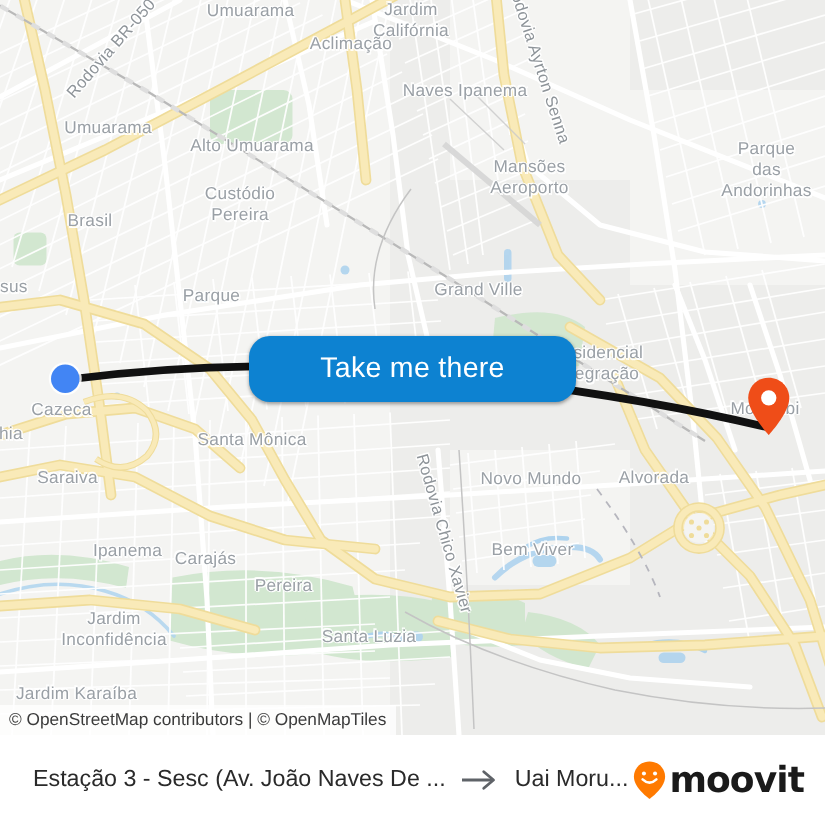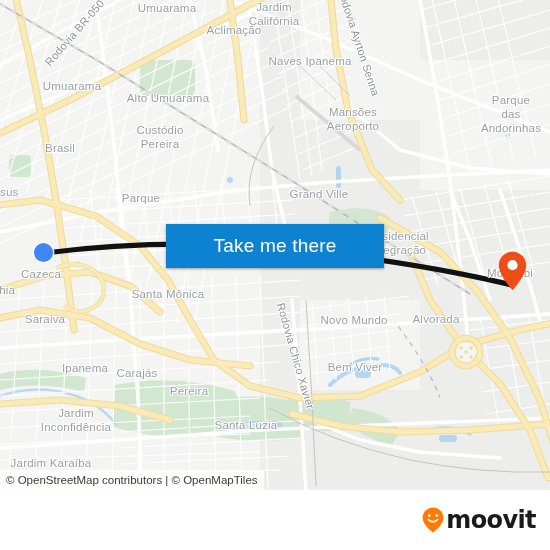--- a/index.html
+++ b/index.html
@@ -57,21 +57,21 @@
   }
   #dest-pin { position: absolute; }
 
   
   #cta {
     position: absolute;
     left: 166px; top: 224px;
     width: 218px; height: 44px;
     background: #0d82d1;
     border: none;
-    border-radius: 0;
+    border-radius: 14px;
     color: #ffffff;
     font-family: "Liberation Sans", sans-serif;
     font-size: 19px;
     letter-spacing: .2px;
     cursor: pointer;
     box-shadow: 0 1px 3px rgba(0,0,0,.22), 0 1px 2px rgba(0,0,0,.18);
     display: flex; align-items: center; justify-content: center;
   }
 
   
@@ -502,20 +502,30 @@
     <button id="cta">
       <span>Take me there</span>
     </button>
 
     <div id="attribution">
       <span>© OpenStreetMap contributors | © OpenMapTiles</span>
     </div>
   </div>
 
   <div id="footer">
+    <div id="route-summary">
+      <span id="from-label">Estação 3 - Sesc (Av. João Naves De ...</span>
+      <span id="arrow-icon">
+        <svg width="26" height="14" viewBox="0 0 26 14">
+          <line x1="1" y1="7" x2="21" y2="7" stroke="#5f6368" stroke-width="1.9"></line>
+          <polyline points="15.5,1.5 22,7 15.5,12.5" fill="none" stroke="#5f6368" stroke-width="1.9" stroke-linecap="round" stroke-linejoin="round"></polyline>
+        </svg>
+      </span>
+      <span id="to-label">Uai Moru...</span>
+    </div>
     <div id="brand-logo">
       <svg width="22" height="26" viewBox="0 0 22 26">
         <path d="M11 0.6 C5.2 0.6 0.6 5.1 0.6 10.8 C0.6 18.3 11 25.6 11 25.6 C11 25.6 21.4 18.3 21.4 10.8 C21.4 5.1 16.8 0.6 11 0.6 Z" fill="#ff7a00"></path>
         <circle cx="7.3" cy="8.6" r="1.35" fill="#ffffff"></circle>
         <circle cx="14.7" cy="8.6" r="1.35" fill="#ffffff"></circle>
         <path d="M6.4 12.6 q4.6 4.4 9.2 0" fill="none" stroke="#ffffff" stroke-width="1.7" stroke-linecap="round"></path>
       </svg>
       <span id="brand-wordmark">moovit</span>
     </div>
   </div>

